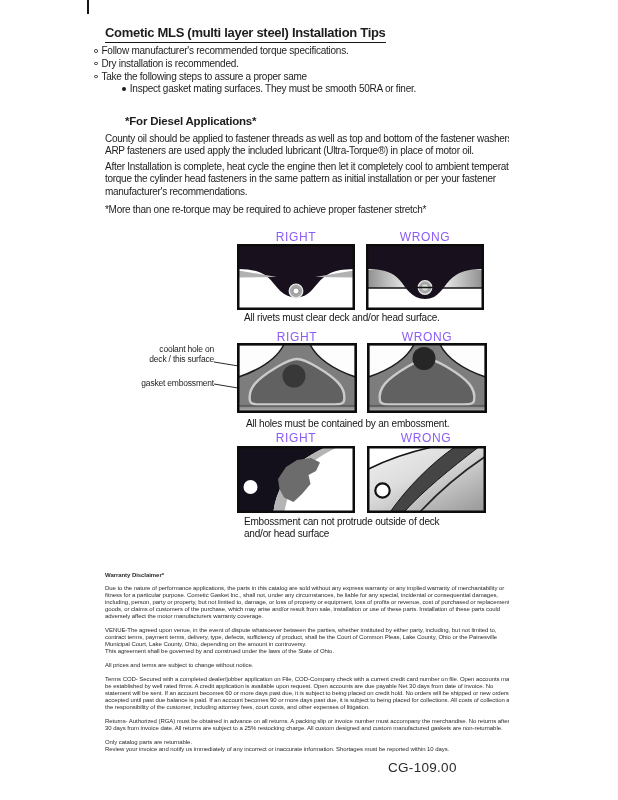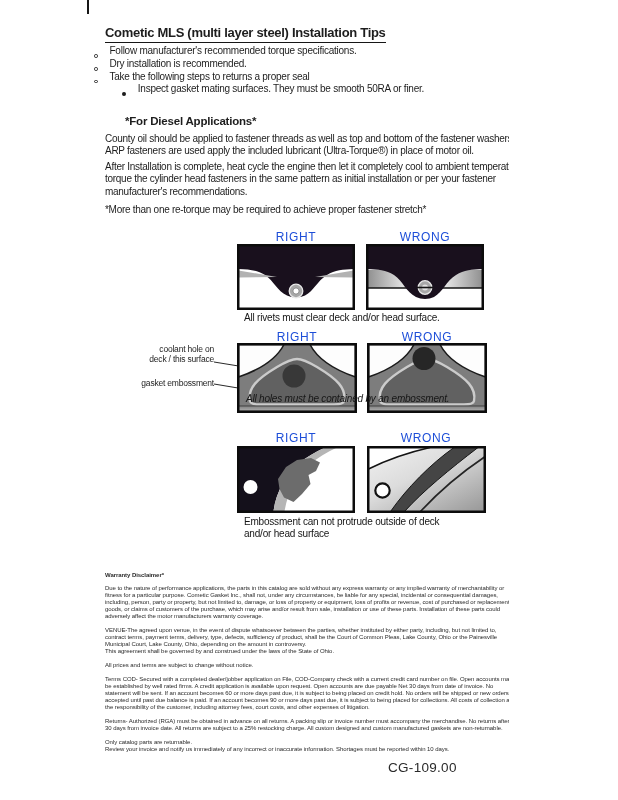--- a/index.html
+++ b/index.html
@@ -18,38 +18,38 @@
   .tick { left:87px; top:0; width:2px; height:14px; background:#161616; }
 
   .title {
     left:105px; top:25px;
     font-size:13px; font-weight:bold; letter-spacing:-0.3px;
     border-bottom:1.5px solid #161616; padding-bottom:2px;
     display:inline-block;
   }
 
   .bullets { left:94px; top:45px; width:470px; font-size:10px; letter-spacing:-0.25px; line-height:12.8px; }
-  .bullet-line { display:flex; align-items:flex-end;gap:8px; }
+  .bullet-line { display:flex; align-items:flex-start; }
   .bullet-line.sub { padding-left:28px; }
   .marker-open {
     flex:0 0 auto; width:3.5px; height:3.5px; border:1px solid #2a2a2a; border-radius:50%;
     margin:4px 4px 0 0;
   }
   .marker-fill {
     flex:0 0 auto; width:3.8px; height:3.8px; background:#1d1d1d; border-radius:50%;
     margin:4px 4px 0 0;
   }
 
   .diesel-heading { left:105px; top:115px; font-size:11.5px; font-weight:bold; letter-spacing:-0.2px;margin-left:20px; }
   .diesel-para { left:105px; width:438px; font-size:10px; line-height:12.4px; letter-spacing:-0.28px; }
   .dp1 { top:133px; }
   .dp2 { top:161px; }
   .dp3 { top:204px; }
 
-  .dlabel { font-size:12px; letter-spacing:0.6px; text-align:center; width:118px; color:#1d4ed8; }
+  .dlabel { font-size:12px; letter-spacing:0.6px; text-align:center; width:118px; color:#8b5cf6; }
   .caption { font-size:10px; letter-spacing:-0.2px; color:#161616;margin-left:7px; }
 
   .ann { left:118px; width:96px; text-align:right; font-size:8.5px; line-height:10px; letter-spacing:-0.2px; }
 
   .legal { left:105px; top:572px; width:412px; font-size:6px; line-height:7px; letter-spacing:-0.06px; color:#2b2b2b; }
   .legal-heading { font-weight:bold; margin-bottom:6px; }
   .legal p { margin:0 0 7px 0; }
   .legal p.tight { margin-bottom:0; }
 
   .page-code { left:388px; top:760px; font-size:13.5px; letter-spacing:0.3px; color:#2a2a2a; }
@@ -69,21 +69,21 @@
     <div class="bullet-line">
       <span class="marker-open"></span>
       <span>Follow manufacturer's recommended torque specifications.</span>
     </div>
     <div class="bullet-line">
       <span class="marker-open"></span>
       <span>Dry installation is recommended.</span>
     </div>
     <div class="bullet-line">
       <span class="marker-open"></span>
-      <span>Take the following steps to returns a proper seal</span>
+      <span>Take the following steps to assure a proper same</span>
     </div>
     <div class="bullet-line sub">
       <span class="marker-fill"></span>
       <span>Inspect gasket mating surfaces.  They must be smooth 50RA or finer.</span>
     </div>
   </div>
 
   <h2 class="abs diesel-heading">*For Diesel Applications*</h2>
   <p class="abs diesel-para dp1">County oil should be applied to fastener threads as well as top and bottom of the fastener washers. When ARP fasteners are used apply the included lubricant (Ultra-Torque®) in place of motor oil.</p>
   <p class="abs diesel-para dp2">After Installation is complete, heat cycle the engine then let it completely cool to ambient temperature. Re-torque the cylinder head fasteners in the same pattern as initial installation or per your fastener manufacturer's recommendations.</p>
@@ -157,21 +157,21 @@
     <path d="M13 58 C10.5 45 20 36 40 24 C51 17.5 55 16 60 16 C65 16 69 17.5 80 24 C100 36 109.5 45 107 58 C106.5 60.5 103 61.5 97 61.5 L23 61.5 C17 61.5 13.5 60.5 13 58 Z" fill="#616161" stroke="#cbcbcb" stroke-width="2.4"></path>
     <path d="M1.5 1.5 H47 C41 13 28 25 1.5 34 Z" fill="#fdfdfd" stroke="#1b1b1b" stroke-width="1.6"></path>
     <path d="M118.5 1.5 H73 C79 13 92 25 118.5 34 Z" fill="#fdfdfd" stroke="#1b1b1b" stroke-width="1.6"></path>
     <circle cx="57" cy="15.5" r="11.5" fill="#262626"></circle>
     <rect x="1.5" y="63" width="117" height="5.5" fill="#8f8f8f"></rect>
     <line x1="1.5" y1="63" x2="118.5" y2="63" stroke="#3e3e3e" stroke-width="1"></line>
     <line x1="1.5" y1="66.2" x2="118.5" y2="66.2" stroke="#b5b5b5" stroke-width="0.7"></line>
     <rect x="1.25" y="1.25" width="117.5" height="67.5" fill="none" stroke="#0c0c0c" stroke-width="2.5"></rect>
   </svg>
 
-  <div class="abs caption" style="left:239px; top:393px;font-style:italic;">All holes must be contained by an embossment.</div>
+  <div class="abs caption" style="left:239px; top:418px;">All holes must be contained by an embossment.</div>
 
   <div class="abs dlabel" style="left:237px; top:431px;">RIGHT</div>
   <div class="abs dlabel" style="left:367px; top:431px;">WRONG</div>
 
   <svg class="abs" style="left:237px; top:446px;" width="118" height="67" viewBox="0 0 118 67">
     <rect x="0" y="0" width="118" height="67" fill="#ffffff"></rect>
     <path d="M1.5 1.5 H88 C67 11 52.5 23.5 45.5 37.5 C40.5 47.5 37.5 56.5 36.5 65.5 L1.5 65.5 Z" fill="#14101b"></path>
     <path d="M88 1.5 C67 11 52.5 23.5 45.5 37.5 C40.5 47.5 37.5 56.5 36.5 65.5 L47.5 65.5 C49 56 52 46.5 57 37.5 C64.5 24 79 11 100 1.5 Z" fill="#b5b5b5"></path>
     <path d="M41 33 L49 21 L60 14 L74 12 L83 16.5 L79 25 L71.5 29 L73.5 38 L65 48 L56.5 56 L47 51.5 L42.5 43 Z" fill="#6c6c6c"></path>
     <circle cx="13.5" cy="41" r="7" fill="#ffffff"></circle>

